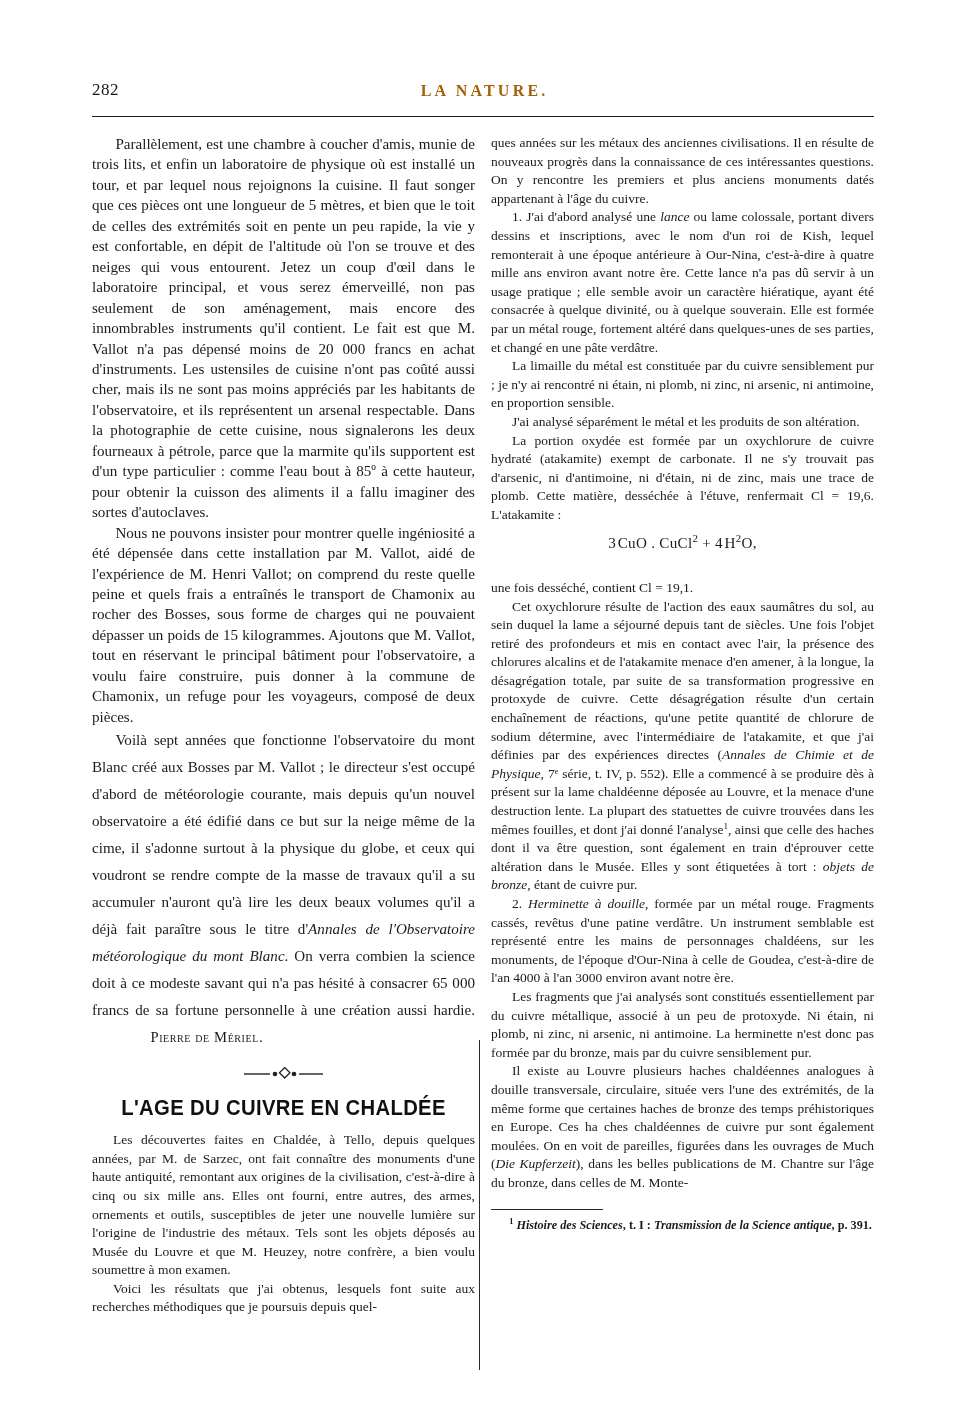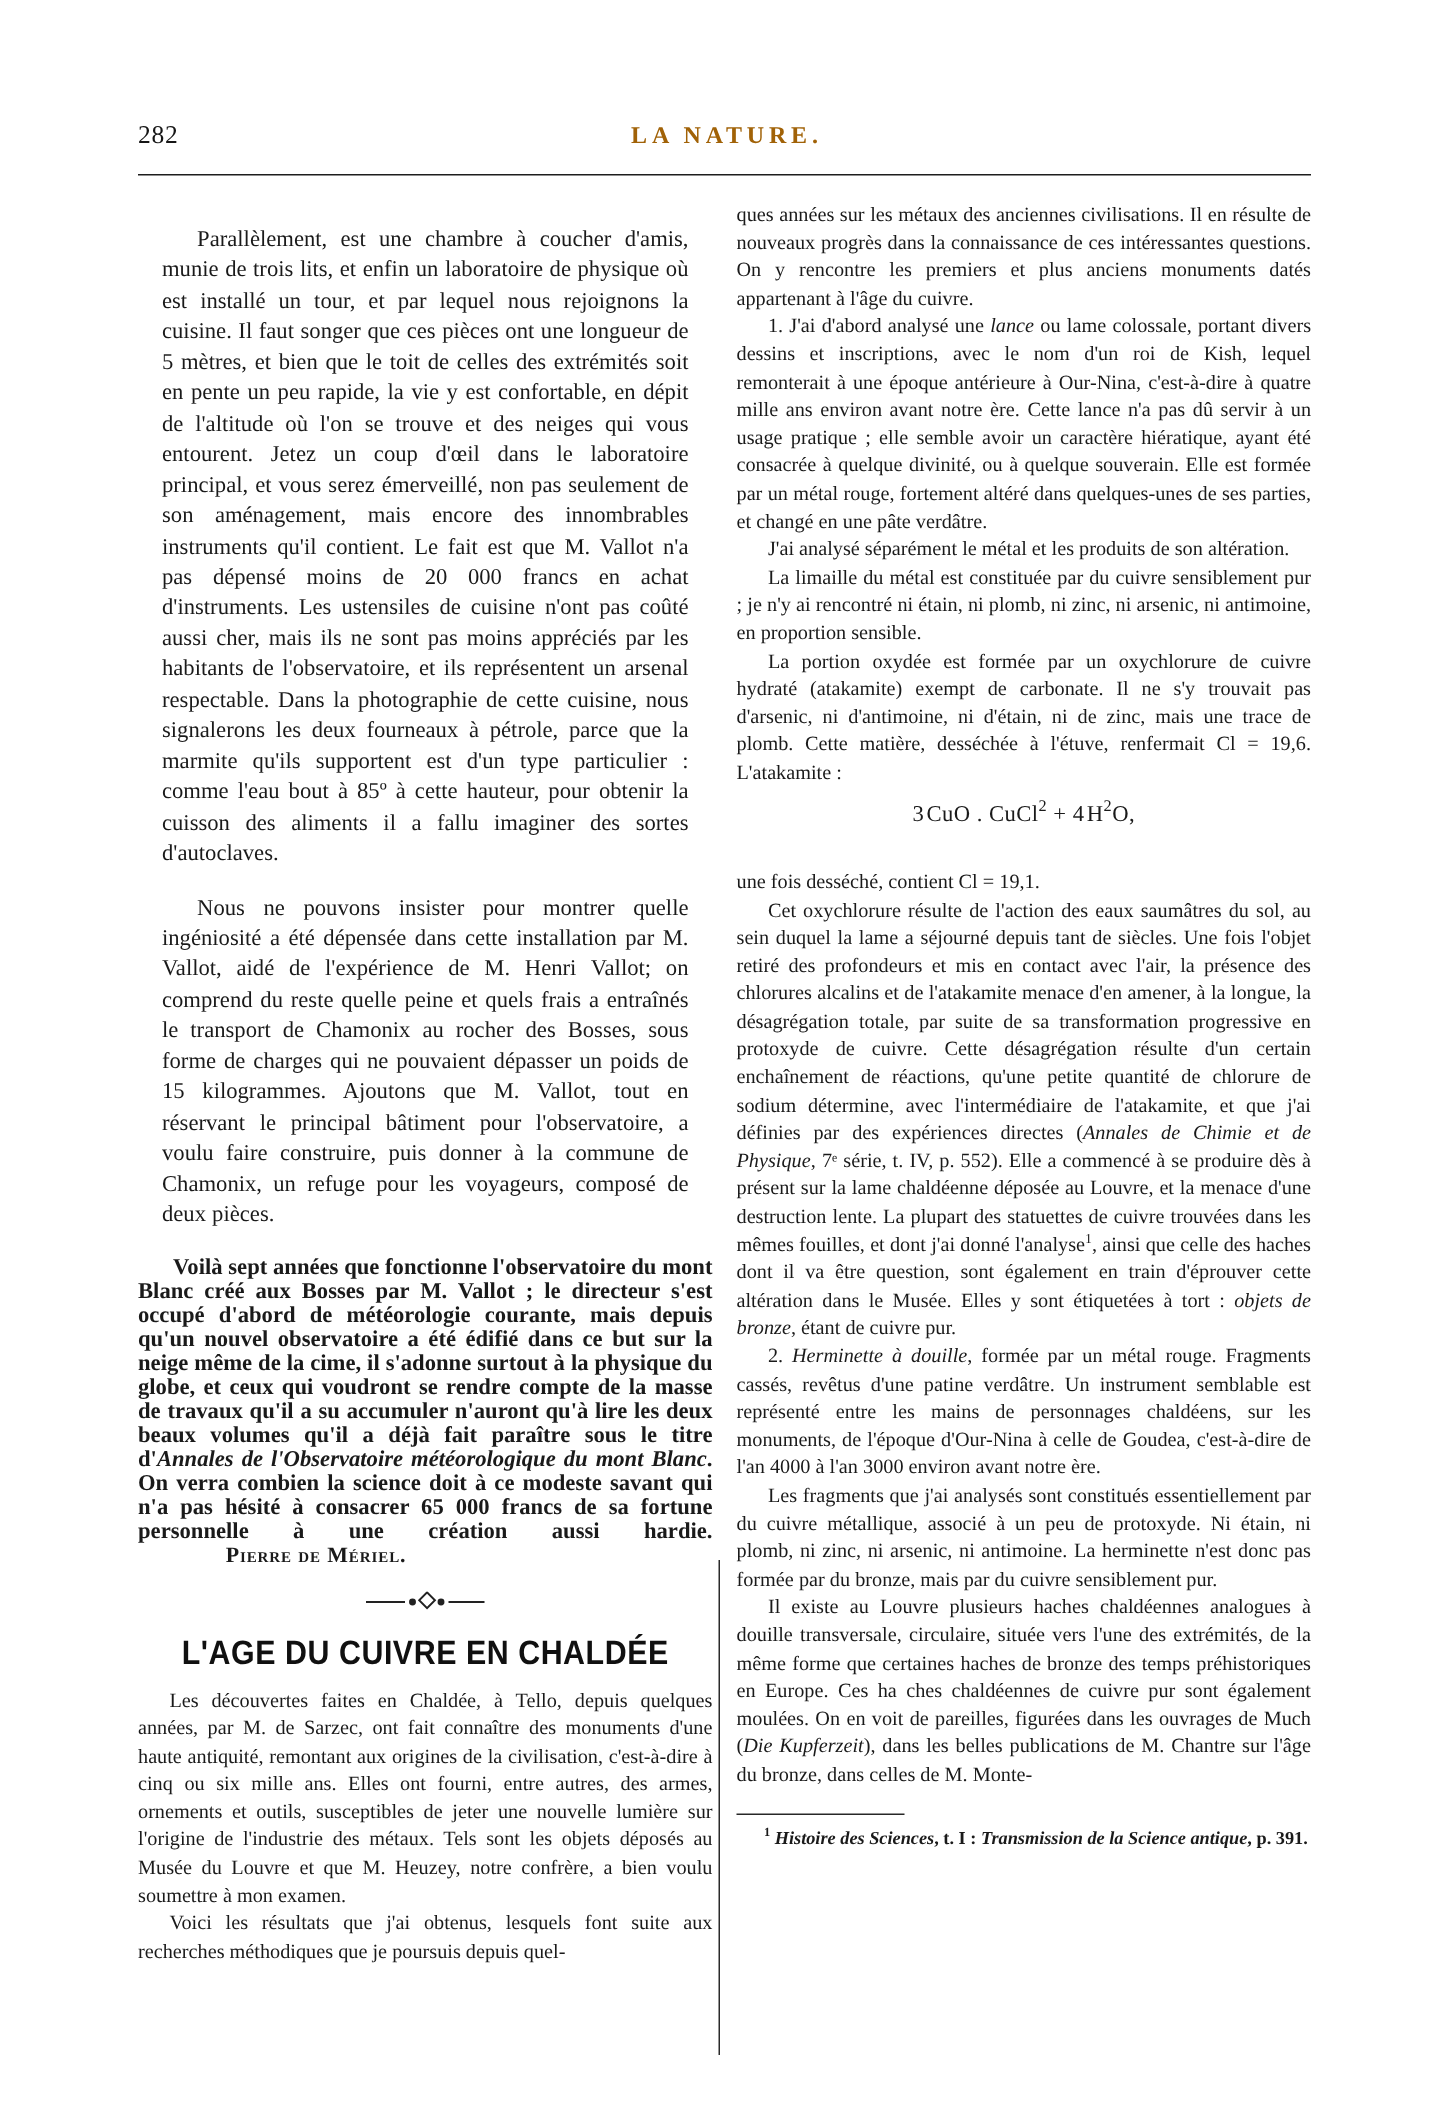--- a/index.html
+++ b/index.html
@@ -73,21 +73,21 @@
     position: absolute;
     left: 479px;
     top: 1040px;
     width: 0;
     height: 330px;
     border-left: 1.1px solid #2a2a2a;
   }
 
   
   p.body {
-    margin: 16px;
+    margin: 0;
     font-size: 15.1px;
     line-height: 20.45px;
     text-align: justify;
     text-indent: 1.55em;
     -webkit-hyphens: none;
     hyphens: none;
     word-spacing: 0.02em;
   }
 
   
@@ -106,24 +106,23 @@
   .signature {
     display: inline-block;
     font-variant: small-caps;
     font-size: 14.6px;
     letter-spacing: 0.6px;
     padding-left: 2.4em;
   }
   .sig-line {
     margin: 0;
     font-size: 15.1px;
-    line-height: 16px;
+    line-height: 27px;
     text-align: justify;
     text-indent: 0;
-    font-weight: bold;
   }
 
   
   .ornament {
     height: 30px;
     margin-top: 8px;
     margin-bottom: 2px;
     display: flex;
     align-items: center;
     justify-content: center;
@@ -224,22 +223,22 @@
   </div>
 
   <div class="col col-right">
 
     <p class="small cont">ques années sur les métaux des anciennes civilisations. Il en résulte de nouveaux progrès dans la connaissance de ces intéressantes questions. On y rencontre les premiers et plus anciens monuments datés appartenant à l'âge du cuivre.</p>
 
     <p class="small">
       <span>1. J'ai d'abord analysé une </span><i>lance</i><span> ou lame colossale, portant divers dessins et inscriptions, avec le nom d'un roi de Kish, lequel remonterait à une époque antérieure à Our-Nina, c'est-à-dire à quatre mille ans environ avant notre ère. Cette lance n'a pas dû servir à un usage pratique ; elle semble avoir un caractère hiératique, ayant été consacrée à quelque divinité, ou à quelque souverain. Elle est formée par un métal rouge, fortement altéré dans quelques-unes de ses parties, et changé en une pâte verdâtre.</span>
     </p>
 
+    <p class="small">La limaille du métal est constituée par du cuivre sensiblement pur ; je n'y ai rencontré ni étain, ni plomb, ni zinc, ni arsenic, ni antimoine, en proportion sensible.</p>
     <p class="small">J'ai analysé séparément le métal et les produits de son altération.</p>
-    <p class="small">La limaille du métal est constituée par du cuivre sensiblement pur ; je n'y ai rencontré ni étain, ni plomb, ni zinc, ni arsenic, ni antimoine, en proportion sensible.</p>
     <p class="small">La portion oxydée est formée par un oxychlorure de cuivre hydraté (atakamite) exempt de carbonate. Il ne s'y trouvait pas d'arsenic, ni d'antimoine, ni d'étain, ni de zinc, mais une trace de plomb. Cette matière, desséchée à l'étuve, renfermait Cl = 19,6. L'atakamite :</p>
 
     <p class="formula">
       <span>3</span><span> </span><span>CuO . CuCl</span><sup>2</sup>
       <span>+</span>
       <span>4</span><span> </span><span>H</span><sup>2</sup><span>O,</span>
     </p>
 
     <p class="small cont">une fois desséché, contient Cl = 19,1.</p>
 

